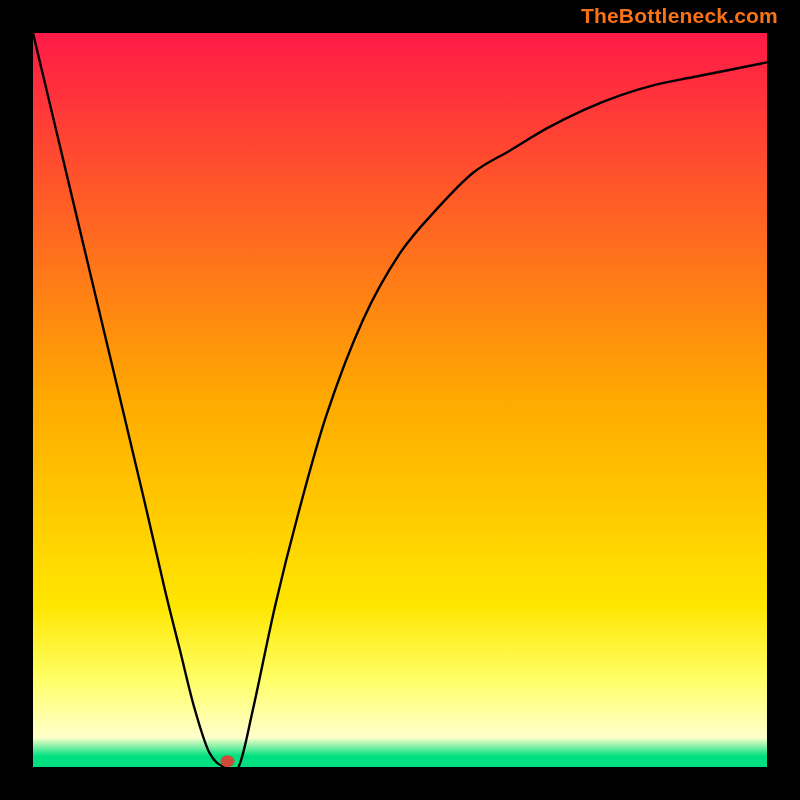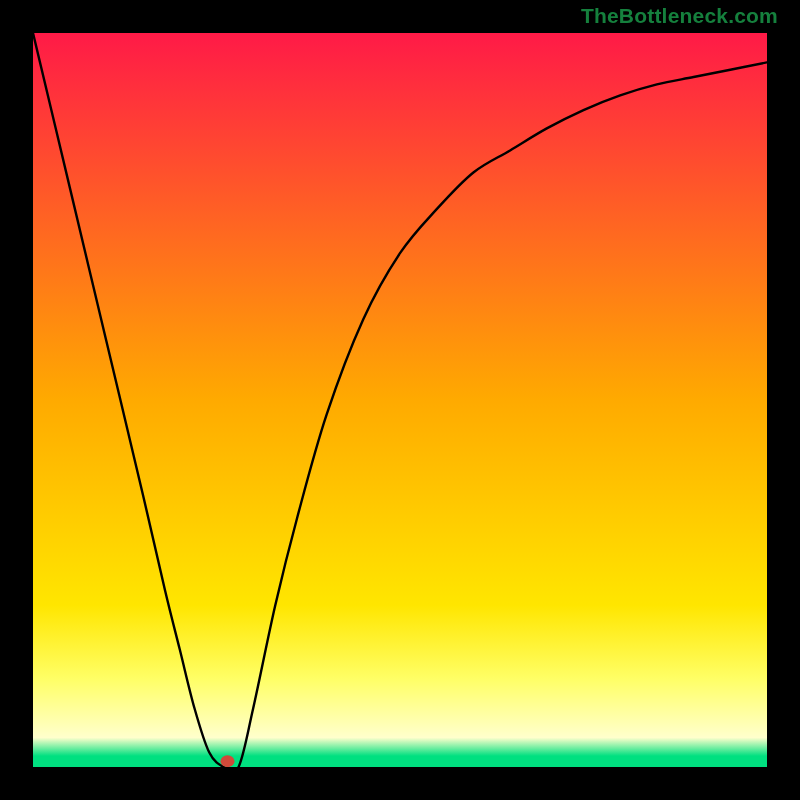--- a/index.html
+++ b/index.html
@@ -21,21 +21,21 @@
     position: absolute;
     left: 33px;
     top: 33px;
     width: 734px;
     height: 734px;
   }
   .attribution {
     position: absolute;
     top: 4px;
     right: 22px;
-    color: #15803d;
+    color: #f97316;
     font-size: 21px;
     font-weight: 600;
     letter-spacing: 0.2px;
   }
 </style>
 </head>
 <body>
 
 <div class="frame">
   <div class="attribution">TheBottleneck.com</div>

